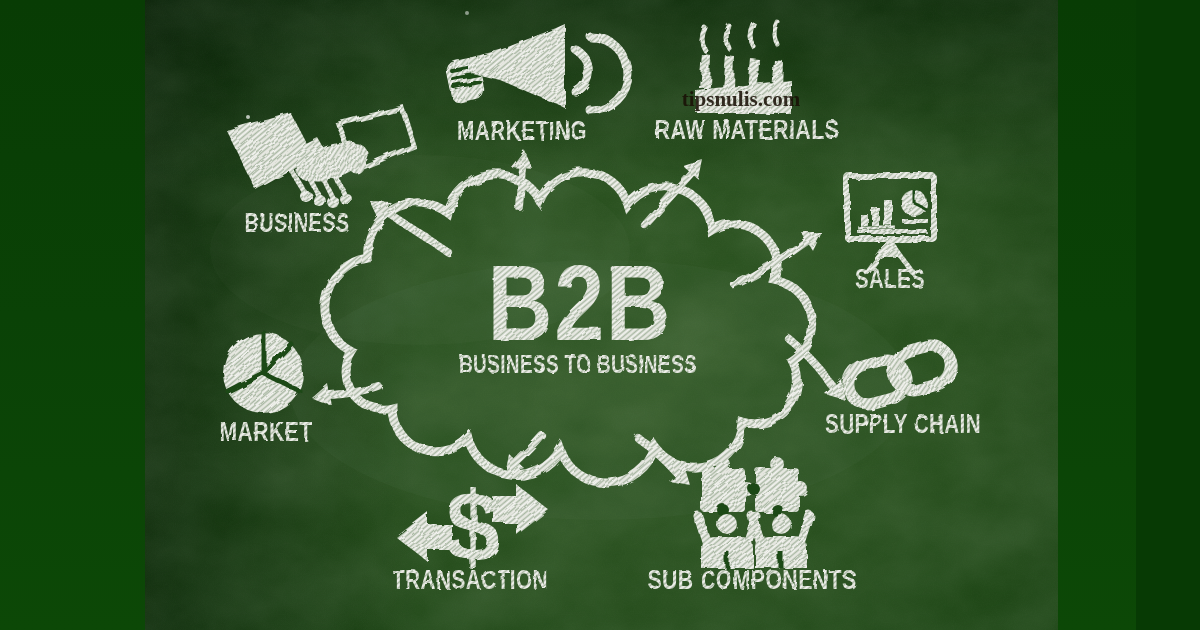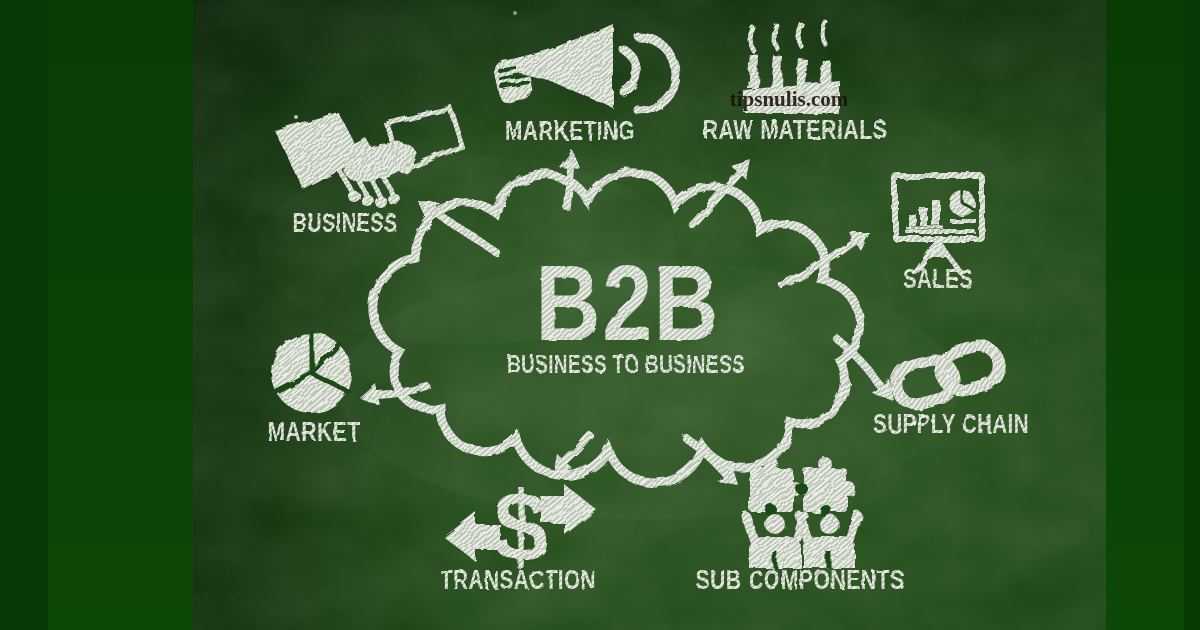--- a/index.html
+++ b/index.html
@@ -1,16 +1,16 @@
 <!DOCTYPE html>
 <html><head>
 <meta charset="utf-8">
 <style>
   html,body{margin:0;padding:0;background:#073a04;}
-  .stage{position:relative;width:1136px;height:630px;overflow:hidden;margin-left:48px;}
+  .stage{position:relative;width:1136px;height:630px;overflow:hidden;}
   svg{display:block;}
   .chalk-label{
     font-family:"Liberation Sans",sans-serif;
     font-weight:bold;
     fill:url(#chalkTex);
     letter-spacing:.5px;
   }
   .watermark-text{
     font-family:"Liberation Serif",serif;
     font-weight:bold;

